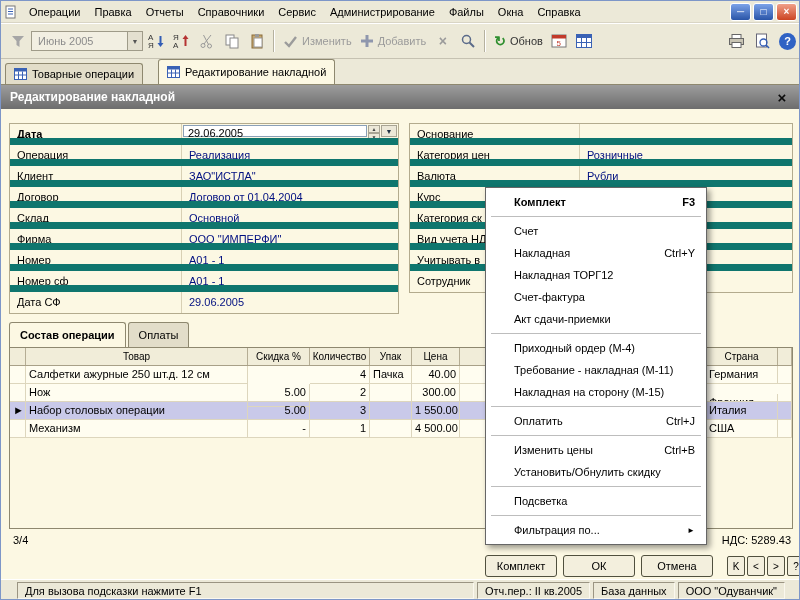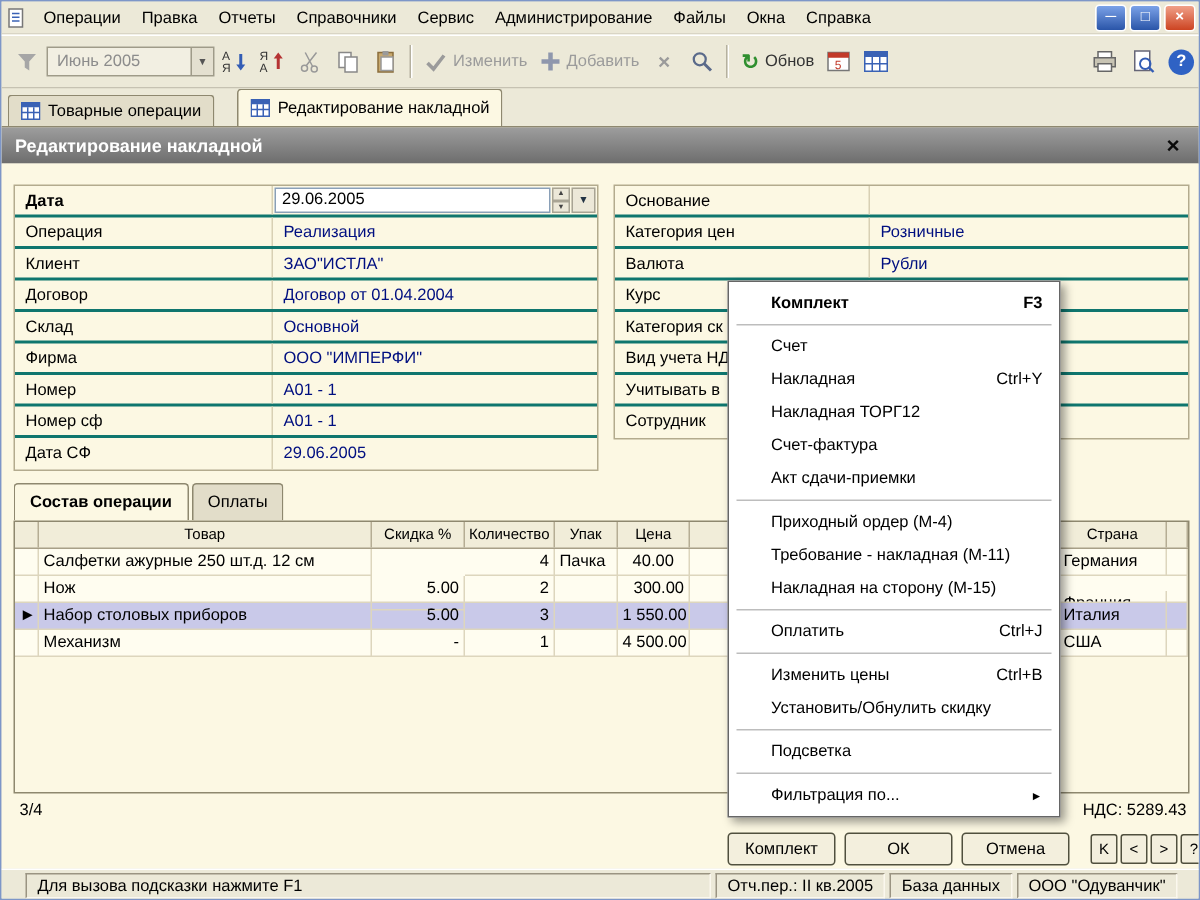--- a/index.html
+++ b/index.html
@@ -39,21 +39,21 @@
 .doctitle{position:absolute;left:0;top:84px;width:800px;height:24px;background:linear-gradient(#9d9d9d,#6d6d6d);color:#fff;font-weight:bold;font-size:12px;display:flex;align-items:center;padding:0 9px}
 .docclose{margin-left:auto;color:#0a0a0a;font-size:15px;font-weight:bold;width:20px;text-align:center;cursor:default}
 
 
 .client{position:absolute;left:0;top:108px;width:800px;height:470px;background:var(--form_bg,#fcf8e3)}
 
 
 .formbox{position:absolute;border:1px solid #b3ab8e;background:var(--form_bg,#fcf8e3)}
 .formbox.left{left:8px;top:14px;width:390px}
 .formbox.right{left:408px;top:14px;width:384px}
-.frow{display:flex;height:21px;border-bottom:2px solid #0f766e}
+.frow{display:flex;height:21px;border-bottom:7px solid #0f766e}
 .frow:last-child{border-bottom:none}
 .flabel{width:172px;padding:4px 7px;border-right:1px solid #d8d0b4;white-space:nowrap;overflow:hidden}
 .formbox.right .flabel{width:170px}
 .flabel.bold{font-weight:bold}
 .fvalue{flex:1;padding:4px 7px;color:var(--value_text,#000f80);white-space:nowrap;overflow:hidden}
 .fedit{padding:0;display:flex;align-items:stretch}
 .finput{flex:1;background:#fff;border:1px solid #8aa0b8;margin:1px;padding:1px 4px;color:#000}
 .fspin{width:12px;display:flex;flex-direction:column;margin:1px 0}
 .fspin .spinbtn{flex:1;font-size:5px;display:flex;align-items:center;justify-content:center;background:#ece8d8;border:1px solid #a8a494;color:#444}
 .fdrop{width:16px;margin:1px;background:#ece8d8;border:1px solid #a8a494;display:flex;align-items:center;justify-content:center;font-size:7px;color:#234}
@@ -353,39 +353,39 @@
         <div class="tcell" style="width: 246px;">Су</div>
         <div class="tcell" style="width: 72px;">Страна</div>
         <div class="tcell fill"></div>
       </div>
       <div class="trow body">
         <div class="tcell a-center" style="width: 16px;"></div>
         <div class="tcell a-left" style="width: 222px;">Салфетки ажурные 250 шт.д. 12 см</div>
         <div class="tcell a-right" style="width: 62px; margin-top: 36px;">3.00</div>
         <div class="tcell a-right" style="width: 60px;">4</div>
         <div class="tcell a-left" style="width: 42px;">Пачка</div>
-        <div class="tcell a-right" style="width: 48px; text-align: center;">40.00</div>
+        <div class="tcell a-right" style="width: 48px;">40.00</div>
         <div class="tcell a-right" style="width: 246px;"></div>
         <div class="tcell a-left" style="width: 72px;">Германия</div>
         <div class="tcell fill"></div>
       </div>
       <div class="trow body">
         <div class="tcell a-center" style="width: 16px;"></div>
         <div class="tcell a-left" style="width: 222px;">Нож</div>
         <div class="tcell a-right" style="width: 62px;">5.00</div>
         <div class="tcell a-right" style="width: 60px;">2</div>
         <div class="tcell a-left" style="width: 42px;"></div>
         <div class="tcell a-right" style="width: 48px;">300.00</div>
         <div class="tcell a-right" style="width: 246px;"></div>
         <div class="tcell a-left" style="width: 72px; margin-top: 10px;">Франция</div>
         <div class="tcell fill"></div>
       </div>
       <div class="trow body sel">
         <div class="tcell a-center" style="width: 16px;">►</div>
-        <div class="tcell a-left" style="width: 222px;">Набор столовых приборов</div>
+        <div class="tcell a-left" style="width: 222px;">Набор столовых операции</div>
         <div class="tcell a-right" style="width: 62px;">5.00</div>
         <div class="tcell a-right" style="width: 60px;">3</div>
         <div class="tcell a-left" style="width: 42px;"></div>
         <div class="tcell a-right" style="width: 48px;">1 550.00</div>
         <div class="tcell a-right" style="width: 246px;">31 0</div>
         <div class="tcell a-left" style="width: 72px;">Италия</div>
         <div class="tcell fill"></div>
       </div>
       <div class="trow body">
         <div class="tcell a-center" style="width: 16px;"></div>

